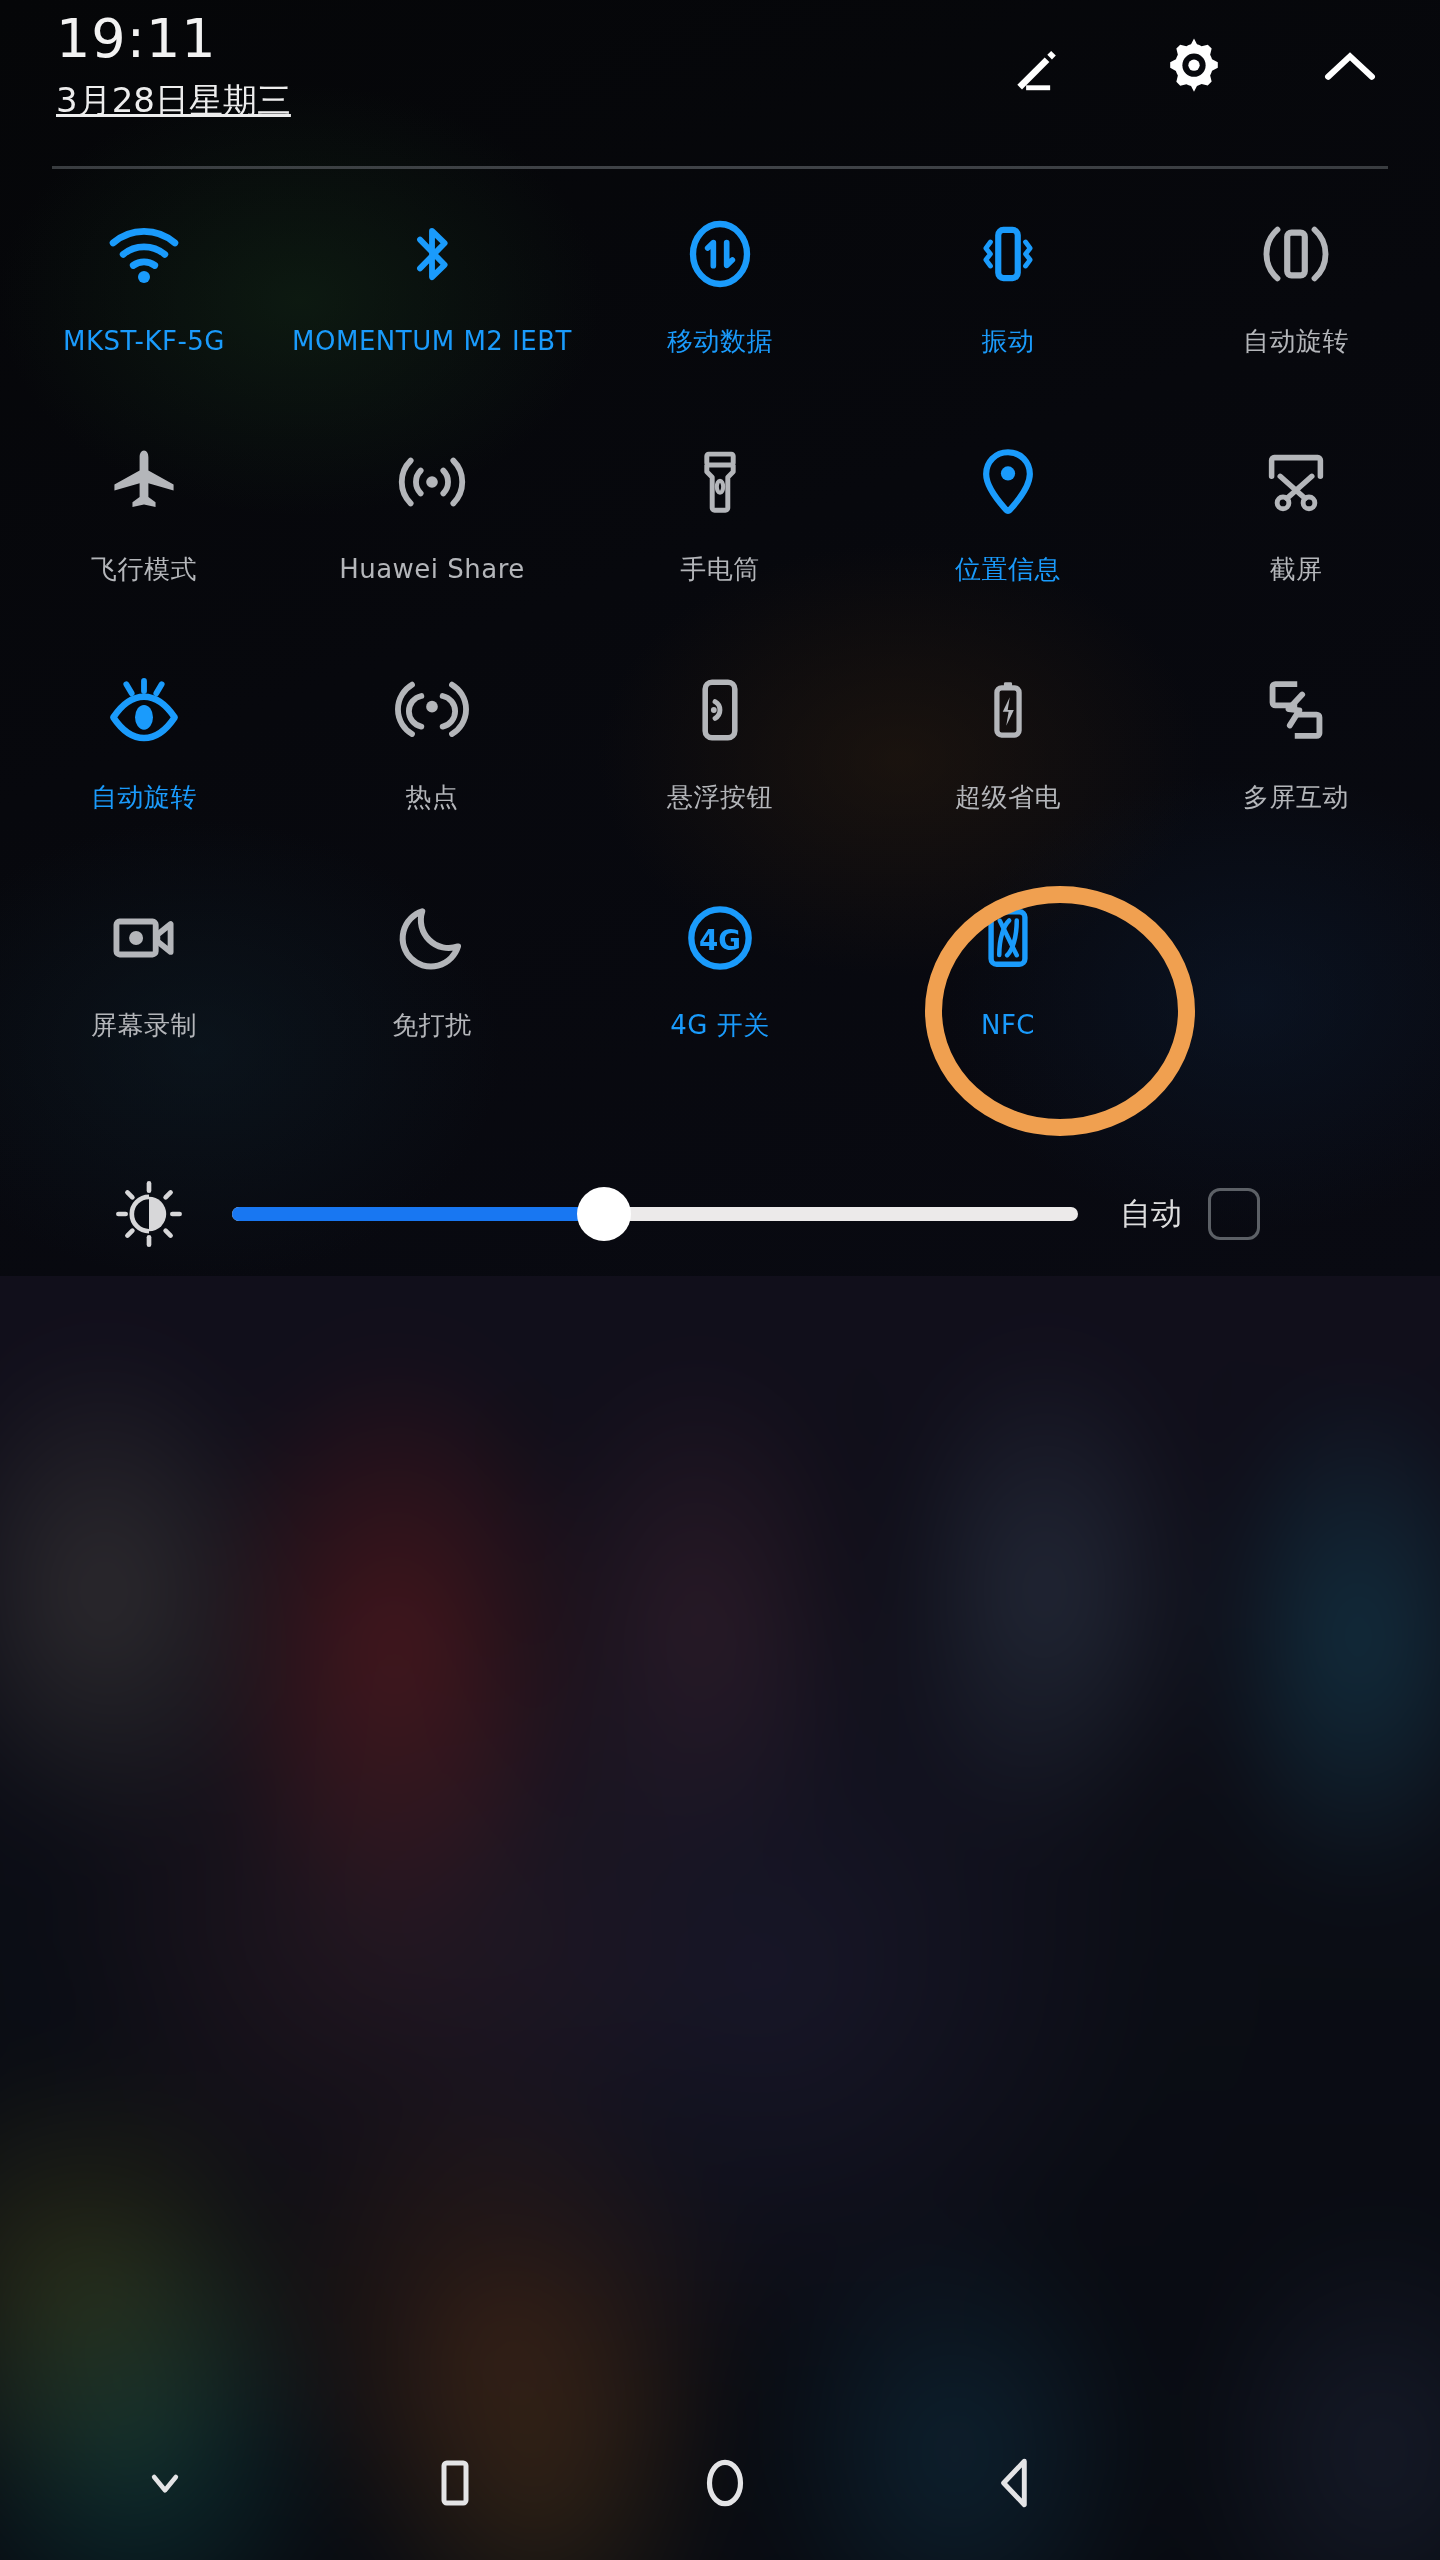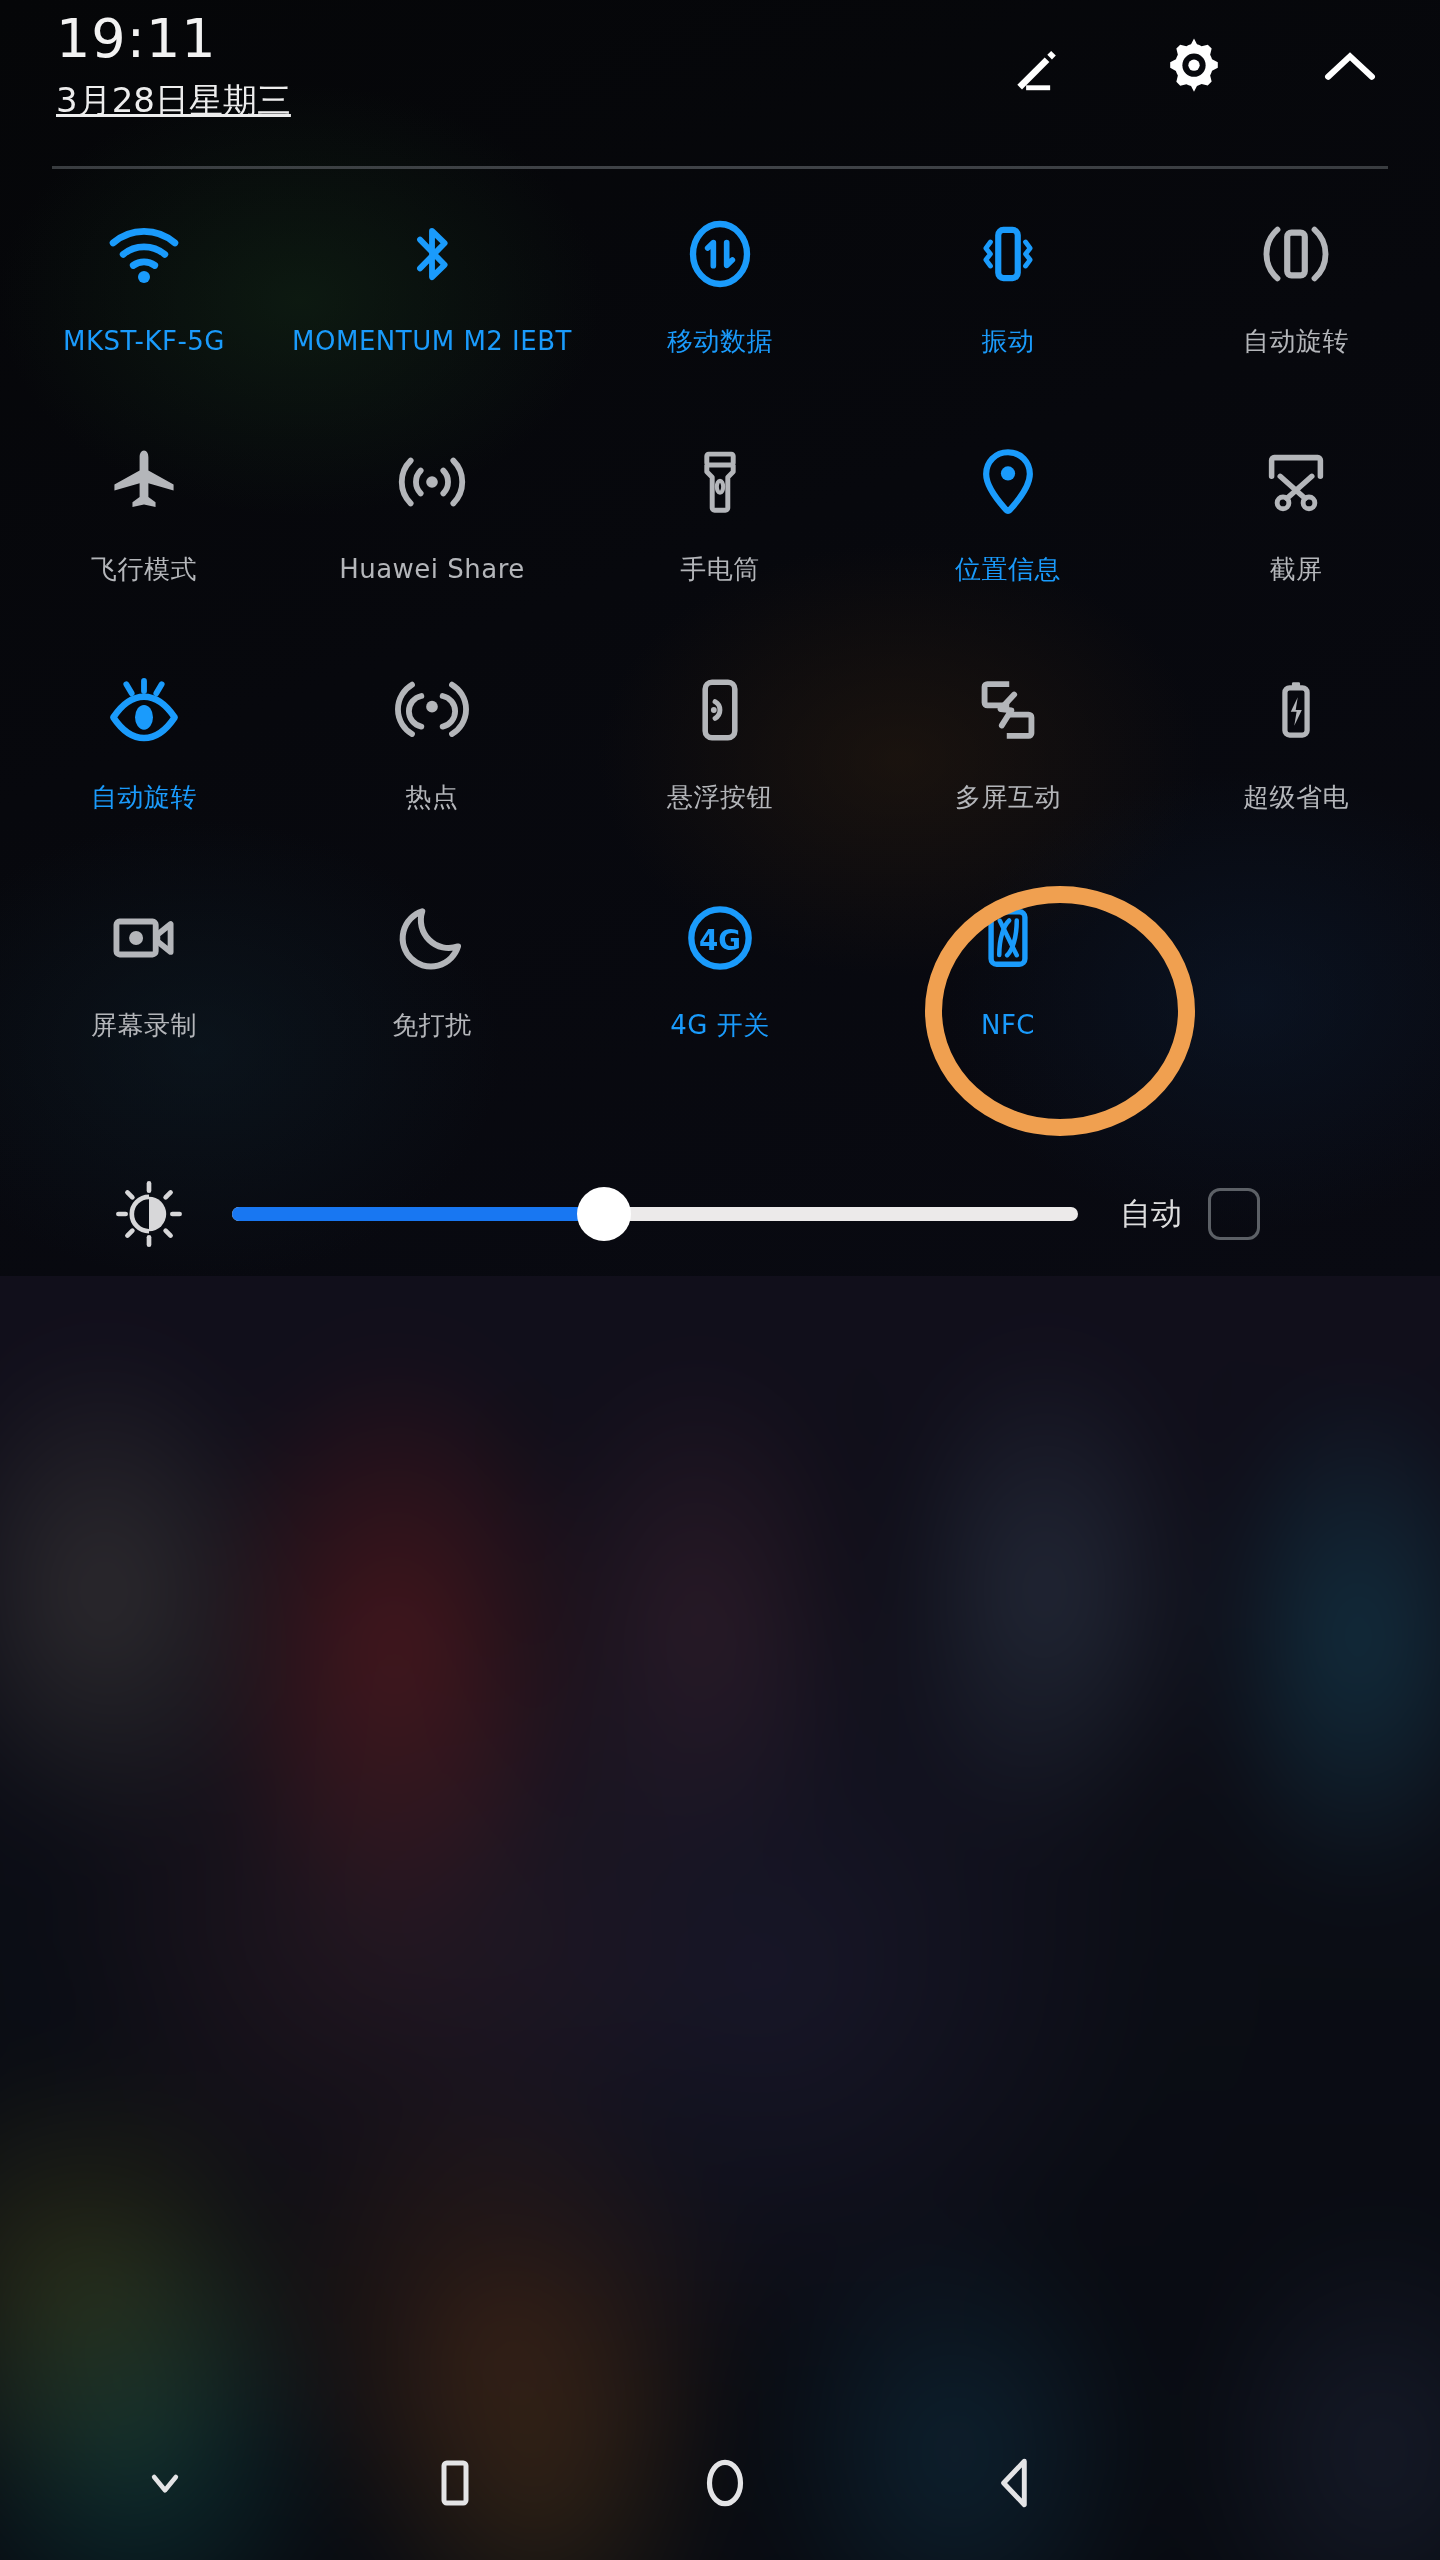--- a/index.html
+++ b/index.html
@@ -397,38 +397,38 @@
             <rect x="7.2" y="3.0" width="9.6" height="18.0" rx="2.2" stroke="#b4b6ba" stroke-width="1.8" fill="none"></rect>
             <path d="M10.4 9.3 a3.1 3.1 0 0 1 0 5.4" stroke="#b4b6ba" stroke-width="1.6" fill="none" stroke-linecap="round"></path>
             <circle cx="10.0" cy="12.0" r="0.95" fill="#b4b6ba"></circle>
           </svg>
         </div>
         <div class="tile-label">悬浮按钮</div>
       </div>
 
       <div class="tile off">
         <div class="tile-icon">
+          <svg width="70" height="70" viewBox="0 0 24 24">
+            <rect x="8.2" y="4.4" width="7.6" height="16.2" rx="1.6" stroke="#b4b6ba" stroke-width="1.8" fill="none"></rect>
+            <rect x="10.6" y="2.5" width="2.8" height="1.5" rx="0.5" fill="#b4b6ba"></rect>
+            <path d="M12.6 7.6 L10.2 12.6 H12.2 L11.4 17.4 L14.0 12.0 H11.9 Z" fill="#b4b6ba"></path>
+          </svg>
+        </div>
+        <div class="tile-label">超级省电</div>
+      </div>
+
+      <div class="tile off">
+        <div class="tile-icon">
           <svg width="74" height="74" viewBox="0 0 24 24">
             <path d="M12.4 3.6 H5.3 a0.9 0.9 0 0 0 -0.9 0.9 V9.6 a0.9 0.9 0 0 0 0.9 0.9 H12.4" stroke="#b4b6ba" stroke-width="1.9" fill="none" stroke-linejoin="round"></path>
             <path d="M11.6 20.4 H18.7 a0.9 0.9 0 0 0 0.9 -0.9 V14.4 a0.9 0.9 0 0 0 -0.9 -0.9 H11.6" stroke="#b4b6ba" stroke-width="1.9" fill="none" stroke-linejoin="round"></path>
             <path d="M14.0 7.0 L9.6 11.7 L13.1 12.1 L10.0 17.0" stroke="#b4b6ba" stroke-width="1.9" fill="none" stroke-linejoin="round" stroke-linecap="round"></path>
           </svg>
         </div>
         <div class="tile-label">多屏互动</div>
-      </div>
-
-      <div class="tile off">
-        <div class="tile-icon">
-          <svg width="70" height="70" viewBox="0 0 24 24">
-            <rect x="8.2" y="4.4" width="7.6" height="16.2" rx="1.6" stroke="#b4b6ba" stroke-width="1.8" fill="none"></rect>
-            <rect x="10.6" y="2.5" width="2.8" height="1.5" rx="0.5" fill="#b4b6ba"></rect>
-            <path d="M12.6 7.6 L10.2 12.6 H12.2 L11.4 17.4 L14.0 12.0 H11.9 Z" fill="#b4b6ba"></path>
-          </svg>
-        </div>
-        <div class="tile-label">超级省电</div>
       </div>
 
       <div class="tile off">
         <div class="tile-icon">
           <svg width="76" height="76" viewBox="0 0 24 24">
             <rect x="3.3" y="6.8" width="12.4" height="10.4" rx="1.0" stroke="#b4b6ba" stroke-width="1.85" fill="none"></rect>
             <path d="M16.2 11.0 L20.4 7.6 V16.4 L16.2 13.0 Z" stroke="#b4b6ba" stroke-width="1.85" fill="none" stroke-linejoin="round"></path>
             <circle cx="9.5" cy="12.0" r="2.2" fill="#b4b6ba"></circle>
           </svg>
         </div>

